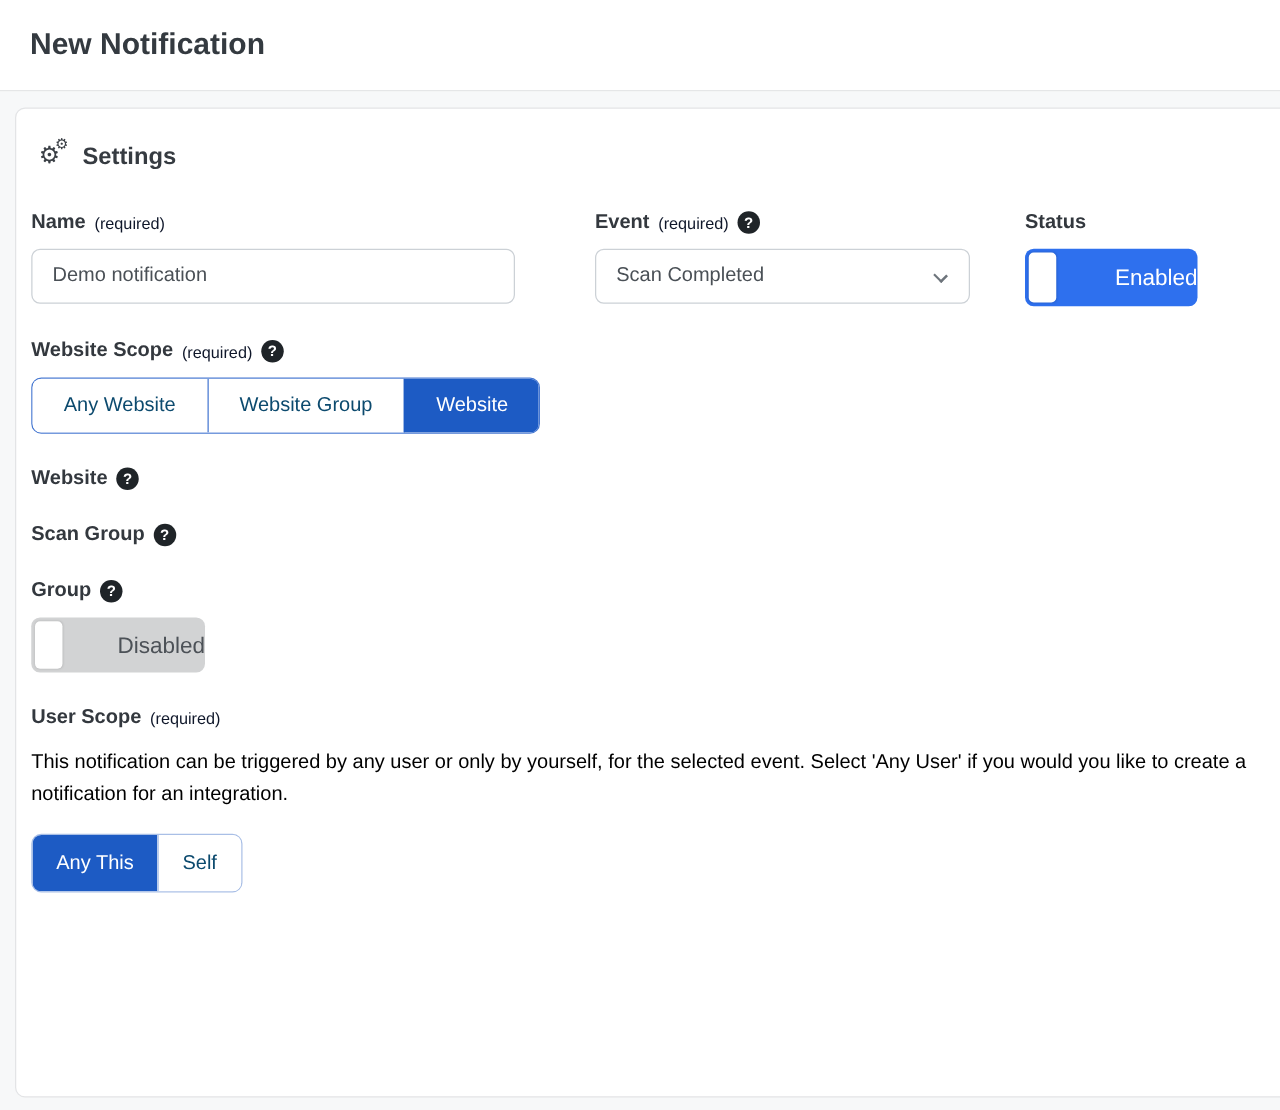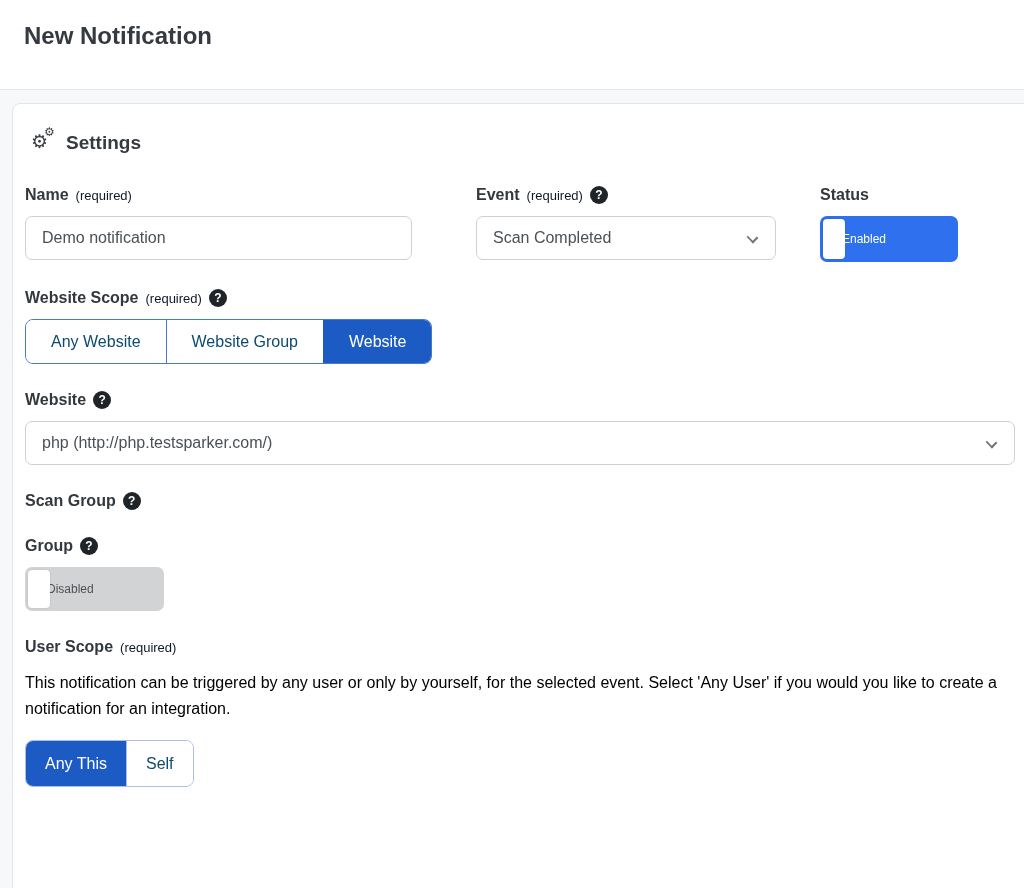--- a/index.html
+++ b/index.html
@@ -6,21 +6,21 @@
   html, body { margin: 0; padding: 0; }
   body {
     width: 1024px; height: 888px; overflow: hidden;
     background: #f7f8f9;
     font-family: "Liberation Sans", "DejaVu Sans", sans-serif;
     color: #33383e;
   }
 
   
   .page-header {
-    height: 90px; background: #ffffff; border-bottom: 1px solid #e5e6e7;
+    height: 73px; background: #ffffff; border-bottom: 1px solid #e5e6e7;
   }
   .page-header h1 {
     margin: 0; padding: 22px 0 0 24px;
     font-size: 24px; font-weight: 700; color: #343a40;
   }
 
   
   .card {
     margin: 13px 0 0 12px;
     width: 1020px; height: 792px;
@@ -83,21 +83,21 @@
   .toggle {
     position: relative; height: 46px; border-radius: 7px; cursor: pointer;
     display: flex; align-items: center;
   }
   .toggle .knob {
     position: absolute; left: 3px; top: 3px; bottom: 3px; width: 22px;
     background: #ffffff; border-radius: 4px;
     box-shadow: 0 0 2px rgba(0,0,0,.15);
   }
   .toggle .t-label {
-    flex: 1; text-align: left; padding-left: 22px; font-size: 12px;
+    flex: 1; text-align: right; padding-left: 22px; font-size: 18px; margin-left: 10px;
   }
   .toggle-on  { width: 138px; background: #2e70ee; }
   .toggle-on .t-label { color: #ffffff; }
   .toggle-off { width: 139px; height: 44px; background: #d2d3d4; }
   .toggle-off .t-label { color: #4c5157; }
 
   
   .btn-group {
     display: inline-flex; overflow: hidden; border-radius: 8px;
     border: 1px solid #4879d2;
@@ -186,24 +186,20 @@
         <button>Website Group</button>
         <button class="selected">Website</button>
       </div>
     </div>
 
     <div class="fgroup">
       <div class="label-row">
         <span class="lbl">Website</span>
         <span class="help">?</span>
       </div>
-      <div class="select">
-        <span>php (http://php.testsparker.com/)</span>
-        <span class="caret"></span>
-      </div>
     </div>
 
     <div class="fgroup">
       <div class="label-row">
         <span class="lbl">Scan Group</span>
         <span class="help">?</span>
       </div>
     </div>
 
     <div class="fgroup">

